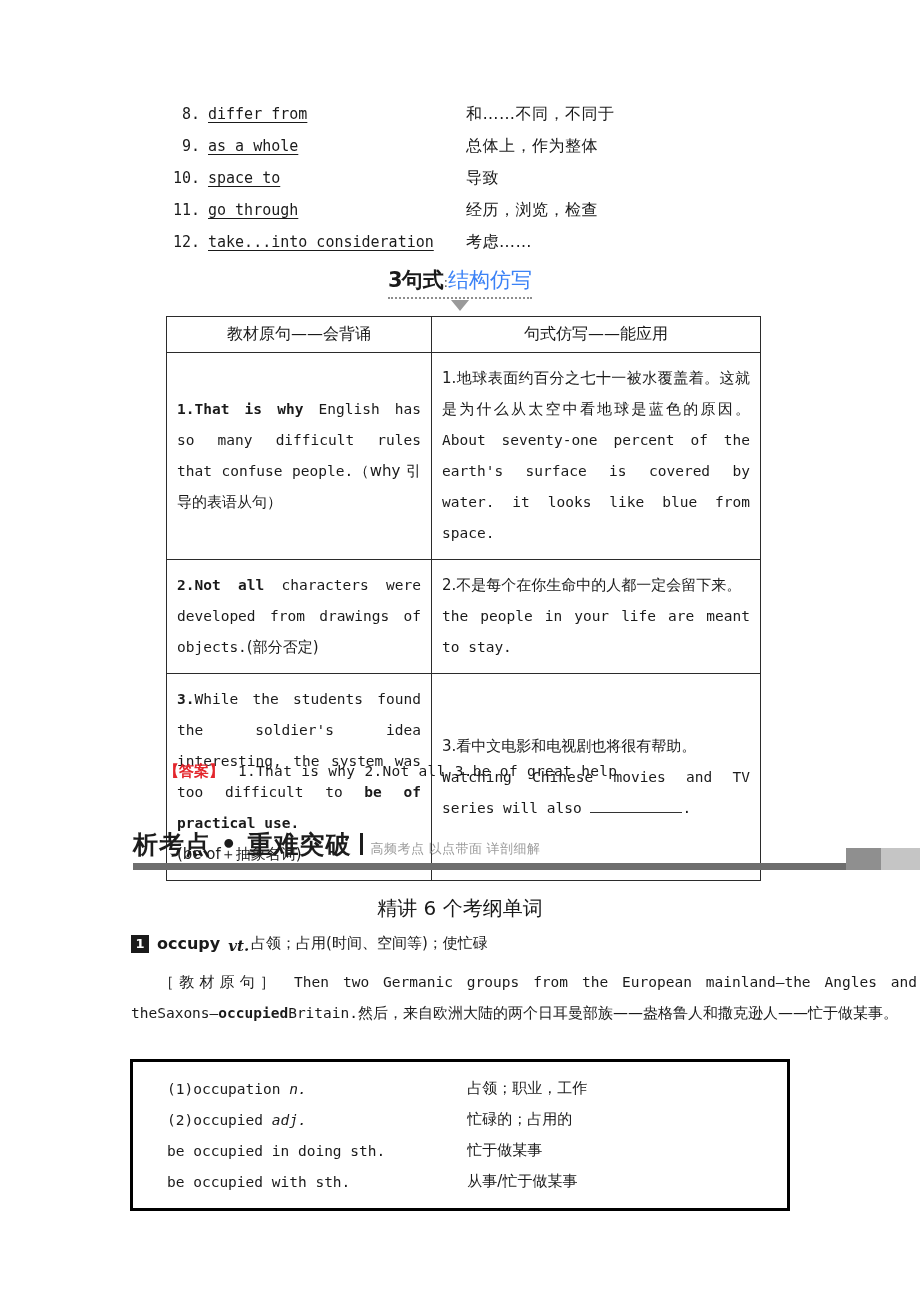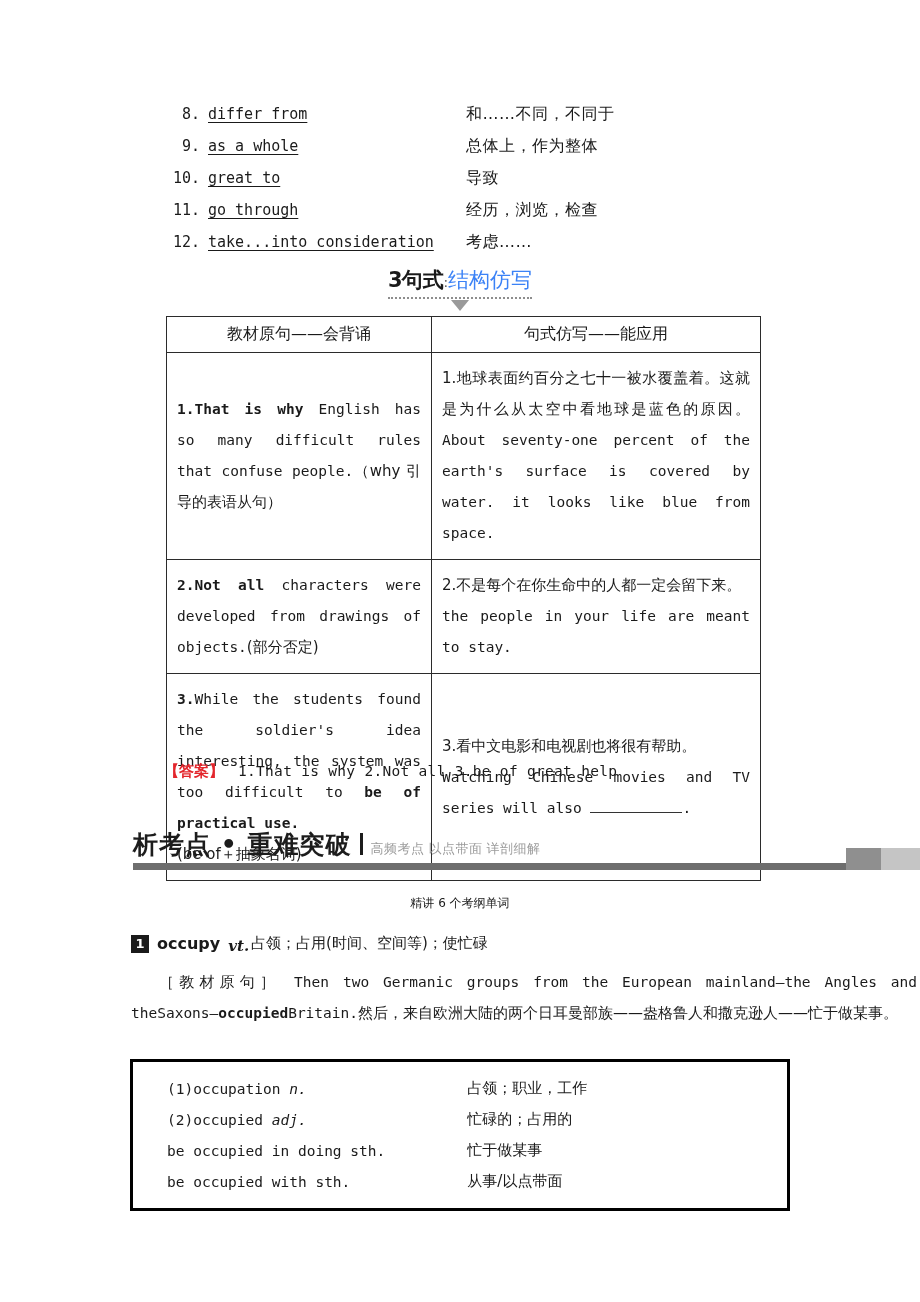--- a/index.html
+++ b/index.html
@@ -222,21 +222,21 @@
   }
 
   
   .unit-title {
     position: absolute;
     left: 0;
     top: 895px;
     width: 920px;
     text-align: center;
     font-family: "DejaVu Sans", "Liberation Sans", sans-serif;
-    font-size: 12px;
+    font-size: 20px;
   }
 
   
   .entry {
     position: absolute;
     left: 131px;
     top: 932px;
     width: 780px;
   }
   .entry-head {
@@ -335,21 +335,21 @@
       <span class="phrase-en">differ from</span>
       <span class="phrase-cn">和……不同，不同于</span>
     </div>
     <div class="phrase-row">
       <span class="phrase-num">9.</span>
       <span class="phrase-en">as a whole</span>
       <span class="phrase-cn">总体上，作为整体</span>
     </div>
     <div class="phrase-row">
       <span class="phrase-num">10.</span>
-      <span class="phrase-en">great to</span>
+      <span class="phrase-en">space to</span>
       <span class="phrase-cn">导致</span>
     </div>
     <div class="phrase-row">
       <span class="phrase-num">11.</span>
       <span class="phrase-en">go through</span>
       <span class="phrase-cn">经历，浏览，检查</span>
     </div>
     <div class="phrase-row">
       <span class="phrase-num">12.</span>
       <span class="phrase-en">take...into consideration</span>
@@ -431,18 +431,18 @@
     <tr>
       <td class="c1 t2-en"><span>(2)</span><span>occupied </span><i>adj.</i></td>
       <td class="c2 t2-cn">忙碌的；占用的</td>
     </tr>
     <tr>
       <td class="c1 t2-en indent-1"><span>be occupied in doing sth.</span></td>
       <td class="c2 t2-cn">忙于做某事</td>
     </tr>
     <tr class="pad-bot">
       <td class="c1 t2-en indent-1"><span>be occupied with sth.</span></td>
-      <td class="c2 t2-cn">从事/以点带面</td>
+      <td class="c2 t2-cn">从事/忙于做某事</td>
     </tr>
   </tbody>
     </table>
 
 </div>
 
 </body></html>

